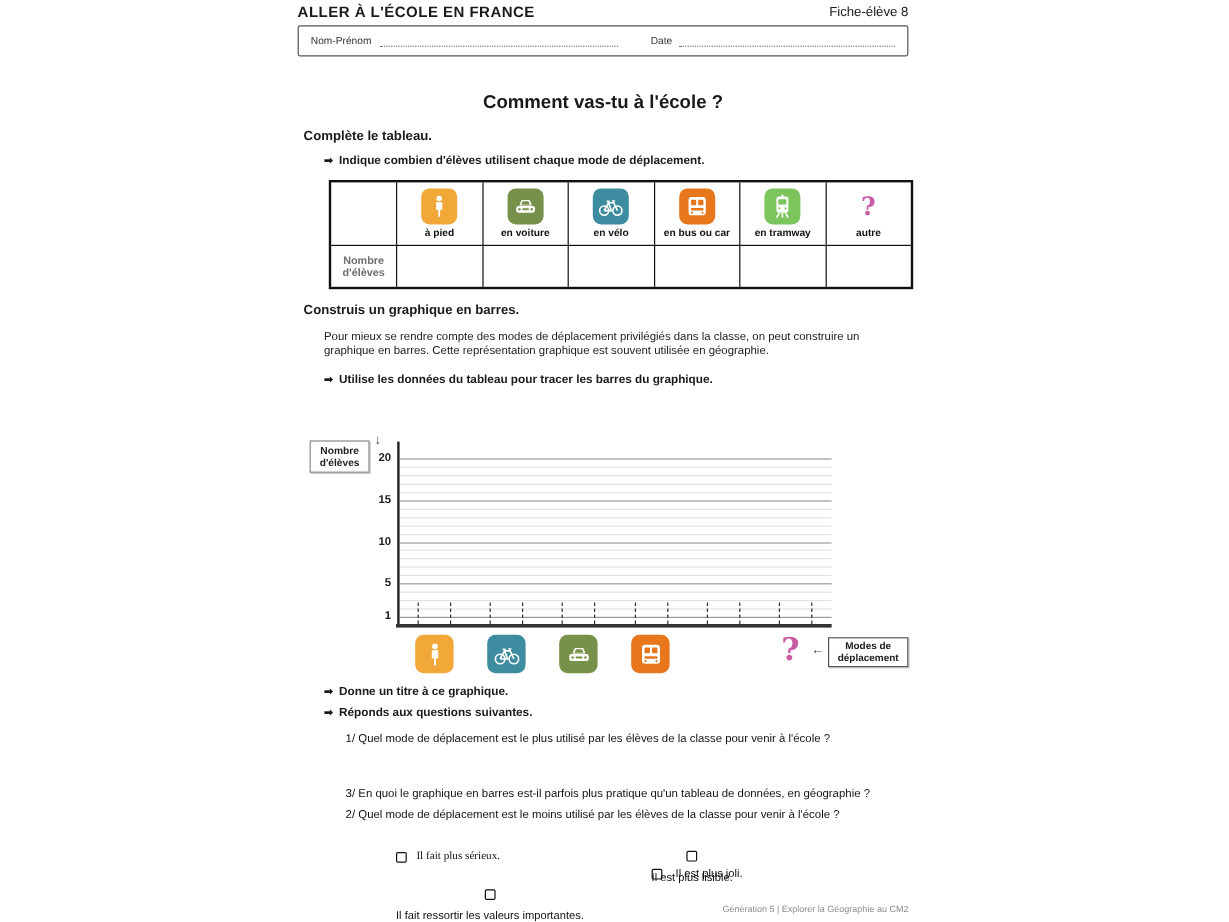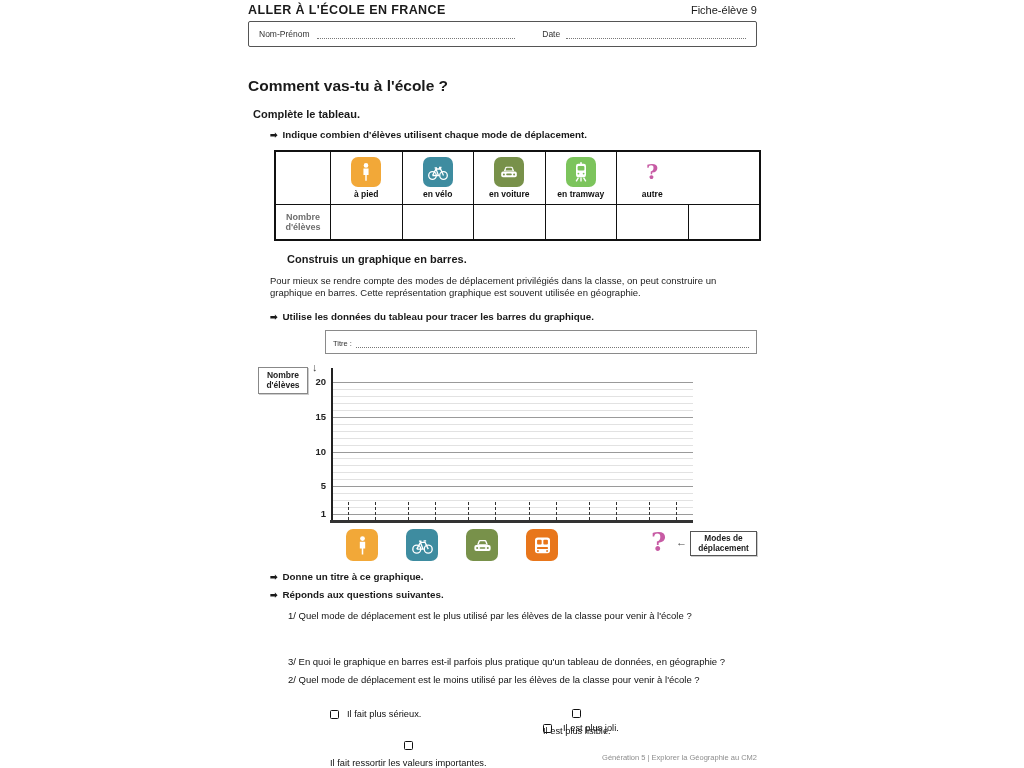--- a/index.html
+++ b/index.html
@@ -12,24 +12,24 @@
   #hdr-fiche{position:absolute;left:557px;top:4px;width:200px;text-align:right;font-size:11px;}
   #name-box{position:absolute;left:248px;top:21px;width:509px;height:26px;border:1.5px solid #555;
             border-radius:2px;box-sizing:border-box;display:flex;align-items:center;
             padding:0 10px;font-size:8.5px;color:#333;background:#fff;}
   .dotline{border-bottom:1px dotted #777;height:9px;}
   #name-box .d1{flex:1.05;margin:0 4px 0 7px;}
   #name-box .d2{flex:.95;margin-left:6px;}
   #name-box .date-lbl{margin-left:23px;}
 
   
-  #page-title{position:absolute;left:248px;top:77px;width:509px;text-align:left;font-size:15.5px;font-weight:bold;}
+  #page-title{position:absolute;left:248px;top:77px;width:509px;text-align:center;font-size:15.5px;font-weight:bold;}
   .sec-head{position:absolute;font-size:11px;font-weight:bold;}
   #s1-head{left:253px;top:108px;}
-  #s2-head{left:253px;top:253px;margin-left:34px;}
+  #s2-head{left:253px;top:253px;}
   .bullet{position:absolute;font-size:9.8px;font-weight:bold;display:flex;align-items:baseline;}
   .bullet .arr{margin-right:5px;font-size:9px;}
   #b1{left:270px;top:129px;}
   #b2{left:270px;top:311px;}
   #b3{left:270px;top:571px;}
   #b4{left:270px;top:589px;}
 
   
   #modes-table{position:absolute;left:274px;top:150px;border:2px solid #111;background:#fff;}
   .trow{display:grid;grid-template-columns:54px repeat(6,71.5px);}
@@ -70,33 +70,33 @@
   #chart-q{position:absolute;left:651px;top:527px;font-size:26px;line-height:30px;}
   #left-arrow{position:absolute;left:676px;top:536px;font-size:11px;color:#444;}
   #modes-box{position:absolute;left:690px;top:531px;width:67px;height:25px;border:1.4px solid #555;
              box-shadow:1px 1px 0 #ccc;background:#fff;display:flex;align-items:center;justify-content:center;
              text-align:center;font-size:8.3px;font-weight:bold;line-height:9.5px;box-sizing:border-box;}
 
   
   .q{position:absolute;left:288px;font-size:9.5px;color:#111;}
   #q1{top:610px;} #q2{top:652px;margin-top:22px;} #q3{top:656px;}
   .opt{position:absolute;font-size:9.3px;color:#111;display:flex;align-items:center;gap:8px;}
-  #opt0{left:330px;top:709px;} #opt1{left:543px;top:709px;flex-direction:column;}
+  #opt0{left:330px;top:709px;font-family:Liberation Serif, serif;} #opt1{left:543px;top:709px;flex-direction:column;}
   #opt2{left:330px;top:741px;flex-direction:column;} #opt3{left:543px;top:723px;gap:11px;}
   .cbx{width:7px;height:7px;border:1.6px solid #111;border-radius:1.5px;flex:none;}
 
   #footer{position:absolute;left:457px;top:753px;width:300px;text-align:right;font-size:7.5px;color:#8d8d8d;}
 </style>
 </head>
 <body>
 
 <div id="page">
 
   <div id="hdr-title">ALLER À L'ÉCOLE EN FRANCE</div>
-  <div id="hdr-fiche">Fiche-élève 9</div>
+  <div id="hdr-fiche">Fiche-élève 8</div>
   <div id="name-box">
     <span>Nom-Prénom</span>
     <span class="dotline d1"></span>
     <span class="date-lbl">Date</span>
     <span class="dotline d2"></span>
   </div>
 
   <div id="page-title">Comment vas-tu à l'école ?</div>
 
   <div id="s1-head" class="sec-head">Complète le tableau.</div>
@@ -109,45 +109,58 @@
     <div class="trow hrow">
       <div class="tcell"></div>
       <div class="tcell">
         <span class="mode-icon" style="background:#F2A838">
           <svg viewBox="0 0 24 24" width="22" height="22">
               <circle cx="12" cy="4.8" r="2.5" fill="#fff"></circle>
               <path d="M9.2 8.2h5.6v7h-2v6.3h-1.6v-6.3H9.2z" fill="#fff"></path>
             </svg>
         </span>
         <span class="mode-label">à pied</span>
-      </div>
-      <div class="tcell">
-        <span class="mode-icon" style="background:#3E8CA0">
-          <svg viewBox="0 0 24 24" width="24" height="24" fill="none" stroke="#fff" stroke-width="1.3">
-              <circle cx="6.5" cy="15.5" r="3.8"></circle>
-              <circle cx="17.5" cy="15.5" r="3.8"></circle>
-              <path d="M6.5 15.5 L10 9h4.5l3 6.5M10 9l2.5 6.5h-6M13 7.5h2.5M8.6 7.8h2.4"></path>
-            </svg>
-        </span>
-        <span class="mode-label">en vélo</span>
       </div>
       <div class="tcell">
         <span class="mode-icon" style="background:#78914A">
           <svg viewBox="0 0 24 24" width="24" height="24">
               <path d="M6.8 11.2 L8.2 7.6q.3-.9 1.3-.9h5q1 0 1.3.9l1.4 3.6z" fill="#fff"></path>
               <rect x="4.2" y="11.6" width="15.6" height="5.6" rx="1.8" fill="#fff"></rect>
               <path d="M8.5 10.6 L9.3 8.3q.2-.5.7-.5h4q.5 0 .7.5l.8 2.3z" fill="#78914A"></path>
               <circle cx="6.9" cy="14.4" r="1" fill="#78914A"></circle>
               <circle cx="17.1" cy="14.4" r="1" fill="#78914A"></circle>
               <rect x="9.2" y="13.6" width="5.6" height="1.6" rx=".8" fill="#78914A"></rect>
             </svg>
         </span>
         <span class="mode-label">en voiture</span>
       </div>
       <div class="tcell">
+        <span class="mode-icon" style="background:#3E8CA0">
+          <svg viewBox="0 0 24 24" width="24" height="24" fill="none" stroke="#fff" stroke-width="1.3">
+              <circle cx="6.5" cy="15.5" r="3.8"></circle>
+              <circle cx="17.5" cy="15.5" r="3.8"></circle>
+              <path d="M6.5 15.5 L10 9h4.5l3 6.5M10 9l2.5 6.5h-6M13 7.5h2.5M8.6 7.8h2.4"></path>
+            </svg>
+        </span>
+        <span class="mode-label">en vélo</span>
+      </div>
+      <div class="tcell">
+        <span class="mode-icon" style="background:#E8761B">
+          <svg viewBox="0 0 24 24" width="24" height="24">
+              <rect x="4.8" y="4.2" width="14.4" height="15.2" rx="2.6" fill="#fff"></rect>
+              <rect x="6.8" y="6.4" width="4.4" height="4.6" rx="1" fill="#E8761B"></rect>
+              <rect x="12.8" y="6.4" width="4.4" height="4.6" rx="1" fill="#E8761B"></rect>
+              <rect x="6.8" y="13.4" width="10.4" height="2" rx=".5" fill="#E8761B"></rect>
+              <circle cx="7.6" cy="17.3" r=".9" fill="#E8761B"></circle>
+              <circle cx="16.4" cy="17.3" r=".9" fill="#E8761B"></circle>
+            </svg>
+        </span>
+        <span class="mode-label">en bus ou car</span>
+      </div>
+      <div class="tcell">
         <span class="mode-icon" style="background:#7CC45C">
           <svg viewBox="0 0 24 24" width="24" height="24">
               <rect x="11.2" y="2.2" width="1.6" height="2.4" fill="#fff"></rect>
               <rect x="7" y="3.8" width="10" height="13.4" rx="2.2" fill="#fff"></rect>
               <rect x="8.6" y="6" width="6.8" height="4.4" rx="1" fill="#7CC45C"></rect>
               <circle cx="9.4" cy="13.6" r=".9" fill="#7CC45C"></circle>
               <circle cx="14.6" cy="13.6" r=".9" fill="#7CC45C"></circle>
               <path d="M9.4 17.6 L7.2 21.4 M14.6 17.6 L16.8 21.4 M12 17.6 V21.4" stroke="#fff" stroke-width="1.4" fill="none"></path>
             </svg>
         </span>
@@ -169,24 +182,20 @@
     </div>
   </div>
 
   <div id="s2-head" class="sec-head">Construis un graphique en barres.</div>
   <div id="s2-para">Pour mieux se rendre compte des modes de déplacement privilégiés dans la classe, on peut construire un graphique en barres. Cette représentation graphique est souvent utilisée en géographie.</div>
   <div id="b2" class="bullet">
     <span class="arr">➡</span>
     <span>Utilise les données du tableau pour tracer les barres du graphique.</span>
   </div>
 
-  <div id="titre-box">
-    <span>Titre :</span>
-    <span class="dotline dt"></span>
-  </div>
 
   <div id="ylab-box">Nombre d'élèves</div>
   <div id="down-arrow">↓</div>
   <span class="ytick" id="yt0">20</span>
   <span class="ytick" id="yt1">15</span>
   <span class="ytick" id="yt2">10</span>
   <span class="ytick" id="yt3">5</span>
   <span class="ytick" id="yt4">1</span>
   <div class="layer" id="chart-grid">
       <div class="gridline major" style="top: 514px;"></div>

